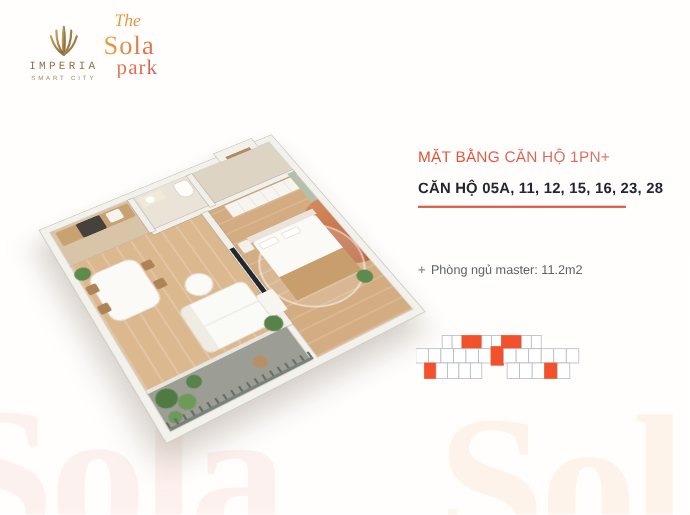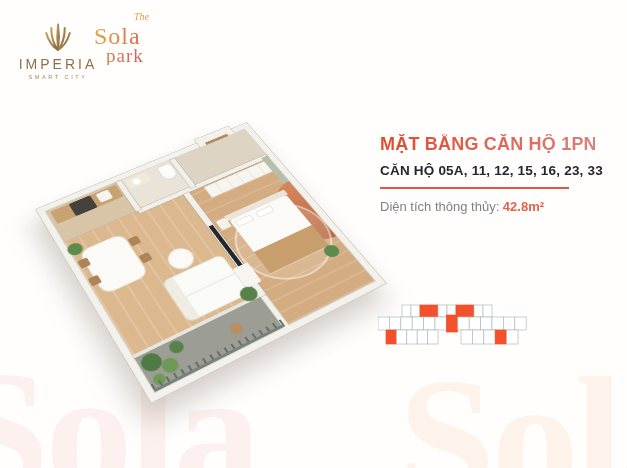--- a/index.html
+++ b/index.html
@@ -8,40 +8,40 @@
 
   
   .wm{position:absolute;font-family:"Liberation Serif","DejaVu Serif",serif;
       font-size:175px;font-weight:600;letter-spacing:-4px;pointer-events:none;line-height:1;}
   .wm-left{left:-48px;top:345px;color:#ef9184;opacity:.11;}
   .wm-right{left:398px;top:352px;color:#f2ad77;opacity:.13;}
 
   
   .imperia{position:absolute;left:14px;top:22px;width:88px;text-align:center;color:#8d7148;}
   .imperia svg{display:block;margin:0 auto 2px auto;}
-  .imperia-name{font-family:Liberation Sans, sans-serif;font-size:14px;
+  .imperia-name{font-family:Liberation Mono, monospace;font-size:10px;
                 letter-spacing:3px;color:#8d7148;}
   .imperia-tag{font-size:5.5px;letter-spacing:2.6px;color:#a28a5c;margin-top:2px;}
 
   .sola{position:absolute;left:94px;top:12px;width:70px;
         font-family:"Liberation Serif","DejaVu Serif",serif;line-height:1;}
-  .sola-the{font-style:italic;font-size:10px;margin-left:40px;
+  .sola-the{font-style:italic;font-size:16px;margin-left:10px;
             background:linear-gradient(100deg,#dfa23c,#e2704f);
             -webkit-background-clip:text;background-clip:text;color:transparent;}
   .sola-word1{font-size:24px;letter-spacing:1px;margin-top:2px;
             background:linear-gradient(100deg,#e3a23b,#e04f58);
             -webkit-background-clip:text;background-clip:text;color:transparent;}
   .sola-word2{font-size:19px;letter-spacing:1px;margin:-2px 0 0 12px;
             background:linear-gradient(100deg,#e07a4c,#dc4c62);
             -webkit-background-clip:text;background-clip:text;color:transparent;}
 
   
   .panel{position:absolute;left:380px;top:0;width:215px;}
   .panel-title{position:absolute;top:134px;left:0;width:215px;margin:0;
-               font-size:18px;font-weight:700;letter-spacing:.2px;white-space:nowrap;
+               font-size:14px;font-weight:400;letter-spacing:.2px;white-space:nowrap;
                background:linear-gradient(90deg,#e1492b 0%,#e06557 55%,#da807d 100%);
                -webkit-background-clip:text;background-clip:text;color:transparent;}
   .panel-units{position:absolute;top:163px;left:0;margin:0;font-size:13.5px;font-weight:700;
                letter-spacing:.2px;color:#23262e;white-space:nowrap;}
   .panel-divider{position:absolute;top:187px;left:0;width:189px;height:0;
                  border:none;border-top:2px solid #db5a44;margin:0;}
   .areas{position:absolute;top:196px;left:0;}
   .area-line{font-size:13px;line-height:22px;white-space:nowrap;}
   .area-label{color:#7e8287;}
   .area-value{color:#e6604a;font-weight:700;}
@@ -215,32 +215,32 @@
       <div class="plant pb2"></div>
       <div class="plant pb3"></div>
       <div class="plant pb4"></div>
       <div class="stool"></div>
       <div class="railing"></div>
     </div>
   </div>
 
   <aside class="panel">
     <h1 class="panel-title">MẶT BẰNG CĂN HỘ 1PN+</h1>
-    <h2 class="panel-units">CĂN HỘ 05A, 11, 12, 15, 16, 23, 33</h2>
+    <h2 class="panel-units">CĂN HỘ 05A, 11, 12, 15, 16, 23, 28</h2>
     <hr class="panel-divider">
 
     <div class="areas">
 
-        <div class="area-line"><span class="area-label">Diện tích thông thủy: </span><span class="area-value">42.8m²</span></div>
 
       </div>
 
     <ul class="rooms">
 
 
+        <li><span class="bullet">+</span><span>Phòng ngủ master: 11.2m2</span></li>
 
 
       </ul>
 
     <div class="keyplan">
       <svg id="keyplan-svg" width="152" height="50" viewBox="0 0 152 50">
           <rect x="24.0" y="4" width="9" height="12" fill="#ffffff" stroke="#b4b8be" stroke-width="0.7"></rect>
           <rect x="33.0" y="4" width="9" height="12" fill="#ffffff" stroke="#b4b8be" stroke-width="0.7"></rect>
           <rect x="42.0" y="4.0" width="9" height="12" fill="#f2512b" stroke="#f2512b" stroke-width="0.7"></rect>
           <rect x="51.0" y="4.0" width="9" height="12" fill="#f2512b" stroke="#f2512b" stroke-width="0.7"></rect>

